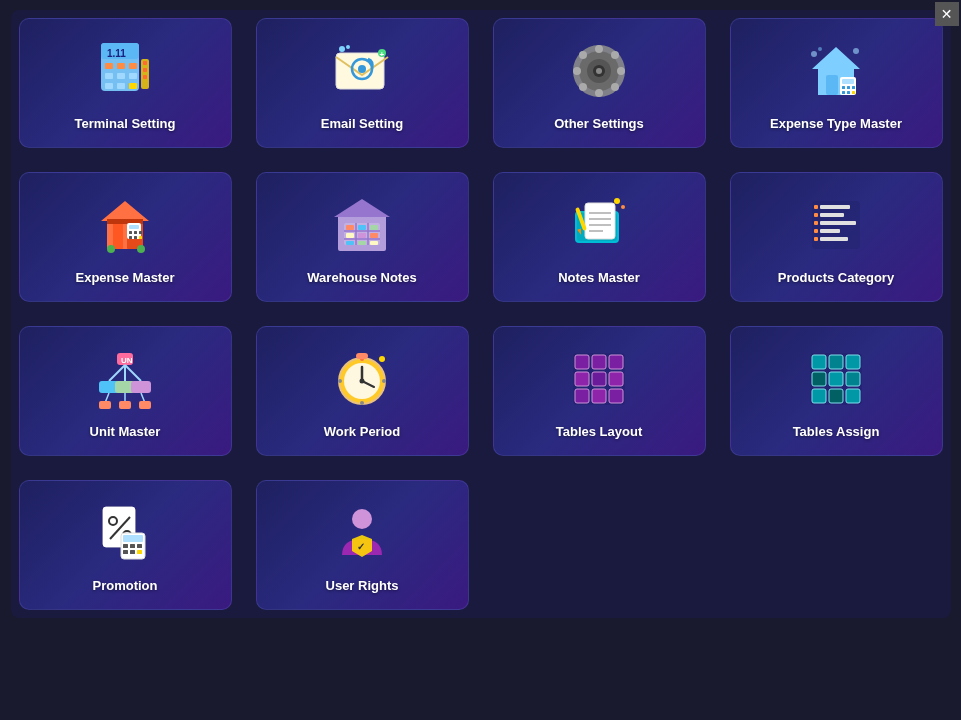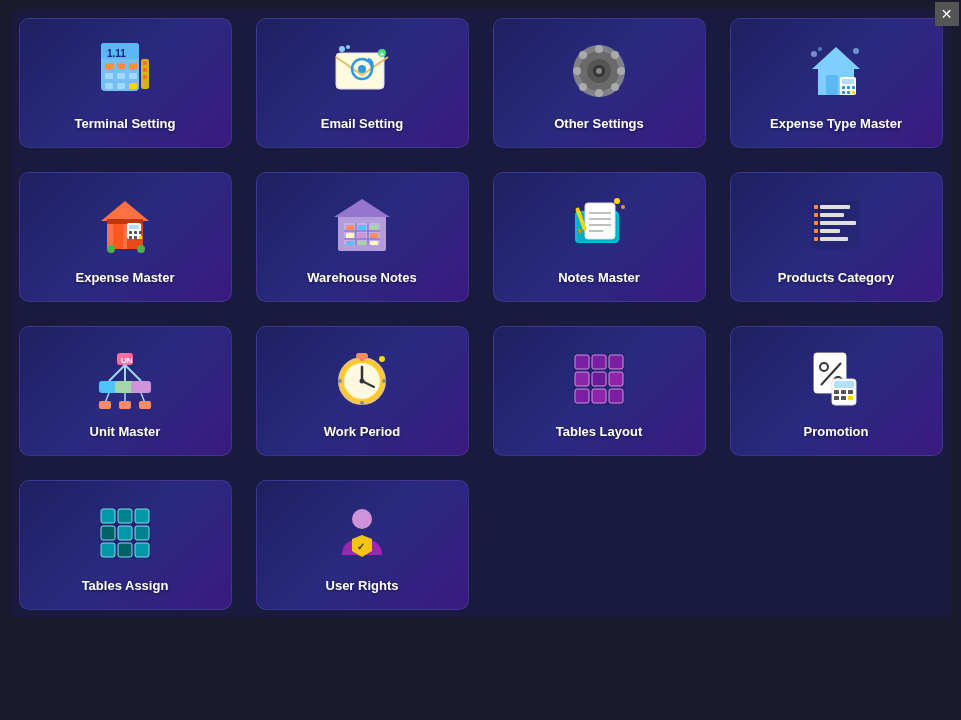--- a/index.html
+++ b/index.html
@@ -348,62 +348,62 @@
           <rect x="42" y="42" width="14" height="14" rx="2" fill="#7b1fa2" stroke="#ce93d8" stroke-width="1"></rect>
         </svg>
       </div>
       <span class="tile-label">Tables Layout</span>
     </div>
 
     <div class="tile">
       <div class="tile-icon">
         <svg viewBox="0 0 64 64" xmlns="http://www.w3.org/2000/svg">
 
+          <rect x="6" y="6" width="52" height="52" rx="4" fill="#1a1a60" opacity="0.3"></rect>
+
+          <rect x="8" y="8" width="14" height="14" rx="2" fill="#0097a7" stroke="#80deea" stroke-width="1"></rect>
+          <rect x="25" y="8" width="14" height="14" rx="2" fill="#00838f" stroke="#80deea" stroke-width="1"></rect>
+          <rect x="42" y="8" width="14" height="14" rx="2" fill="#0097a7" stroke="#80deea" stroke-width="1"></rect>
+
+          <rect x="8" y="25" width="14" height="14" rx="2" fill="#006064" stroke="#80deea" stroke-width="1"></rect>
+          <rect x="25" y="25" width="14" height="14" rx="2" fill="#0097a7" stroke="#80deea" stroke-width="1"></rect>
+          <rect x="42" y="25" width="14" height="14" rx="2" fill="#00838f" stroke="#80deea" stroke-width="1"></rect>
+
+          <rect x="8" y="42" width="14" height="14" rx="2" fill="#0097a7" stroke="#80deea" stroke-width="1"></rect>
+          <rect x="25" y="42" width="14" height="14" rx="2" fill="#006064" stroke="#80deea" stroke-width="1"></rect>
+          <rect x="42" y="42" width="14" height="14" rx="2" fill="#0097a7" stroke="#80deea" stroke-width="1"></rect>
+        </svg>
+      </div>
+      <span class="tile-label">Tables Assign</span>
+    </div>
+
+    <div class="tile">
+      <div class="tile-icon">
+        <svg viewBox="0 0 64 64" xmlns="http://www.w3.org/2000/svg">
+
           <rect x="10" y="6" width="32" height="40" rx="3" fill="#fff9e0" stroke="#ddd" stroke-width="1"></rect>
           <rect x="10" y="6" width="32" height="40" rx="3" fill="white"></rect>
 
           <circle cx="20" cy="20" r="4" fill="none" stroke="#333" stroke-width="2"></circle>
           <circle cx="34" cy="34" r="4" fill="none" stroke="#333" stroke-width="2"></circle>
           <line x1="37" y1="16" x2="17" y2="38" stroke="#333" stroke-width="2"></line>
 
           <rect x="28" y="32" width="24" height="26" rx="3" fill="#fff" stroke="#ddd" stroke-width="1"></rect>
           <rect x="30" y="34" width="20" height="7" rx="1" fill="#b0e0ff"></rect>
           <rect x="30" y="43" width="5" height="4" rx="0.5" fill="#555"></rect>
           <rect x="37" y="43" width="5" height="4" rx="0.5" fill="#555"></rect>
           <rect x="44" y="43" width="5" height="4" rx="0.5" fill="#555"></rect>
           <rect x="30" y="49" width="5" height="4" rx="0.5" fill="#555"></rect>
           <rect x="37" y="49" width="5" height="4" rx="0.5" fill="#555"></rect>
           <rect x="44" y="49" width="5" height="4" rx="0.5" fill="#ffd700"></rect>
         </svg>
       </div>
       <span class="tile-label">Promotion</span>
     </div>
 
-    <div class="tile">
-      <div class="tile-icon">
-        <svg viewBox="0 0 64 64" xmlns="http://www.w3.org/2000/svg">
-
-          <rect x="6" y="6" width="52" height="52" rx="4" fill="#1a1a60" opacity="0.3"></rect>
-
-          <rect x="8" y="8" width="14" height="14" rx="2" fill="#0097a7" stroke="#80deea" stroke-width="1"></rect>
-          <rect x="25" y="8" width="14" height="14" rx="2" fill="#00838f" stroke="#80deea" stroke-width="1"></rect>
-          <rect x="42" y="8" width="14" height="14" rx="2" fill="#0097a7" stroke="#80deea" stroke-width="1"></rect>
-
-          <rect x="8" y="25" width="14" height="14" rx="2" fill="#006064" stroke="#80deea" stroke-width="1"></rect>
-          <rect x="25" y="25" width="14" height="14" rx="2" fill="#0097a7" stroke="#80deea" stroke-width="1"></rect>
-          <rect x="42" y="25" width="14" height="14" rx="2" fill="#00838f" stroke="#80deea" stroke-width="1"></rect>
-
-          <rect x="8" y="42" width="14" height="14" rx="2" fill="#0097a7" stroke="#80deea" stroke-width="1"></rect>
-          <rect x="25" y="42" width="14" height="14" rx="2" fill="#006064" stroke="#80deea" stroke-width="1"></rect>
-          <rect x="42" y="42" width="14" height="14" rx="2" fill="#0097a7" stroke="#80deea" stroke-width="1"></rect>
-        </svg>
-      </div>
-      <span class="tile-label">Tables Assign</span>
-    </div>
-
 
     <div class="tile">
       <div class="tile-icon">
         <svg viewBox="0 0 64 64" xmlns="http://www.w3.org/2000/svg">
 
           <circle cx="32" cy="18" r="10" fill="#ce93d8"></circle>
           <path d="M12 54 Q12 38 32 38 Q52 38 52 54" fill="#9c27b0"></path>
 
           <polygon points="22,38 32,34 42,38 42,50 32,56 22,50" fill="#ffd700" opacity="0.9"></polygon>
           <text x="27" y="49" font-size="10" fill="#333" font-weight="bold">✓</text>

